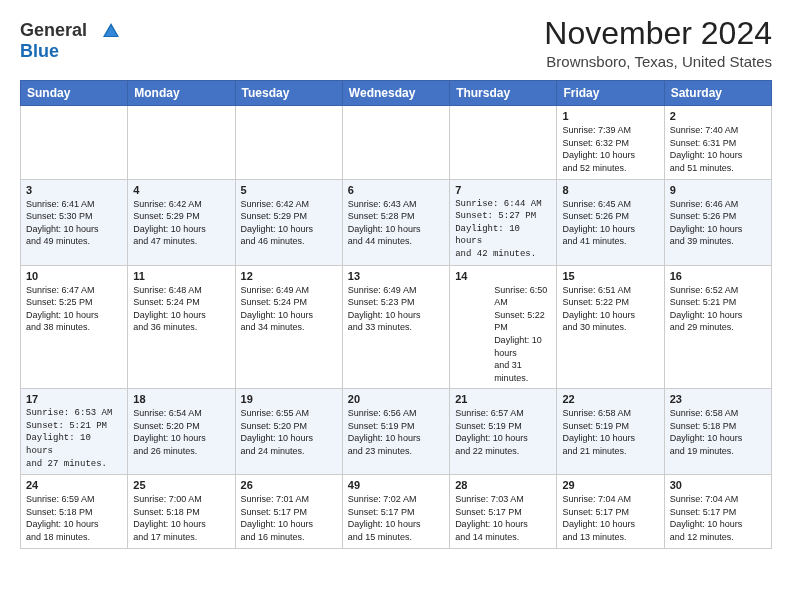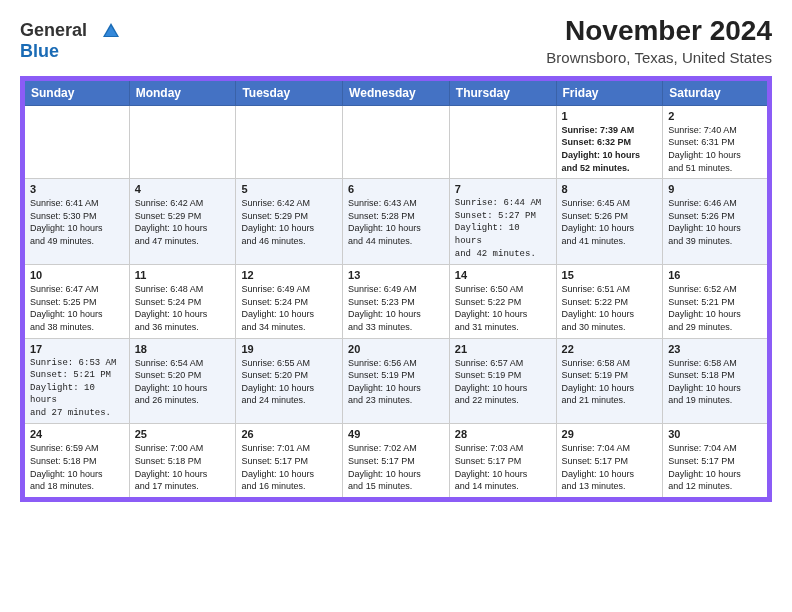--- a/index.html
+++ b/index.html
@@ -44,34 +44,34 @@
     }
     .logo-icon {
       width: 20px;
       height: 20px;
       margin-left: 2px;
     }
     .title-area {
       text-align: right;
     }
     .month-title {
-      font-size: 28px;
-      font-weight: bold;
+      font-size: 32px;
+      font-weight: normal;
       color: #222;
       line-height: 1.1;
     }
     .location {
       font-size: 15px;
       color: #444;
       margin-top: 2px;
     }
     .calendar {
       width: 100%;
       border-collapse: collapse;
-      border: 5px solid #8b5cf6;
+      border: 1px solid #8b5cf6;
     }
     .calendar th {
       background: #4472c4;
       color: #fff;
       font-size: 12px;
       font-weight: bold;
       padding: 5px 6px;
       text-align: left;
       border: 1px solid #3a62a8;
     }
@@ -141,21 +141,21 @@
     </thead>
     <tbody id="calendar-body">
     <tr>
           <td class="empty"></td>
           <td class="empty"></td>
           <td class="empty"></td>
           <td class="empty"></td>
           <td class="empty"></td>
           <td>
             <span class="day-num">1</span>
-            <div class="day-info" style="white-space: pre-line; font-weight: bold;">Sunrise: 7:39 AM
+            <div class="day-info" style="white-space: pre-line;">Sunrise: 7:39 AM
 Sunset: 6:32 PM
 Daylight: 10 hours
 and 52 minutes.</div>
           </td>
           <td>
             <span class="day-num">2</span>
             <div class="day-info" style="white-space: pre-line;">Sunrise: 7:40 AM
 Sunset: 6:31 PM
 Daylight: 10 hours
 and 51 minutes.</div>
@@ -236,21 +236,21 @@
           </td>
           <td>
             <span class="day-num">13</span>
             <div class="day-info" style="white-space: pre-line;">Sunrise: 6:49 AM
 Sunset: 5:23 PM
 Daylight: 10 hours
 and 33 minutes.</div>
           </td>
           <td>
             <span class="day-num">14</span>
-            <div class="day-info" style="white-space: pre-line;">Sunrise: 6:50 AM
+            <div class="day-info" style="white-space: pre-line; margin-left: 39px;">Sunrise: 6:50 AM
 Sunset: 5:22 PM
 Daylight: 10 hours
 and 31 minutes.</div>
           </td>
           <td>
             <span class="day-num">15</span>
             <div class="day-info" style="white-space: pre-line;">Sunrise: 6:51 AM
 Sunset: 5:22 PM
 Daylight: 10 hours
 and 30 minutes.</div>

